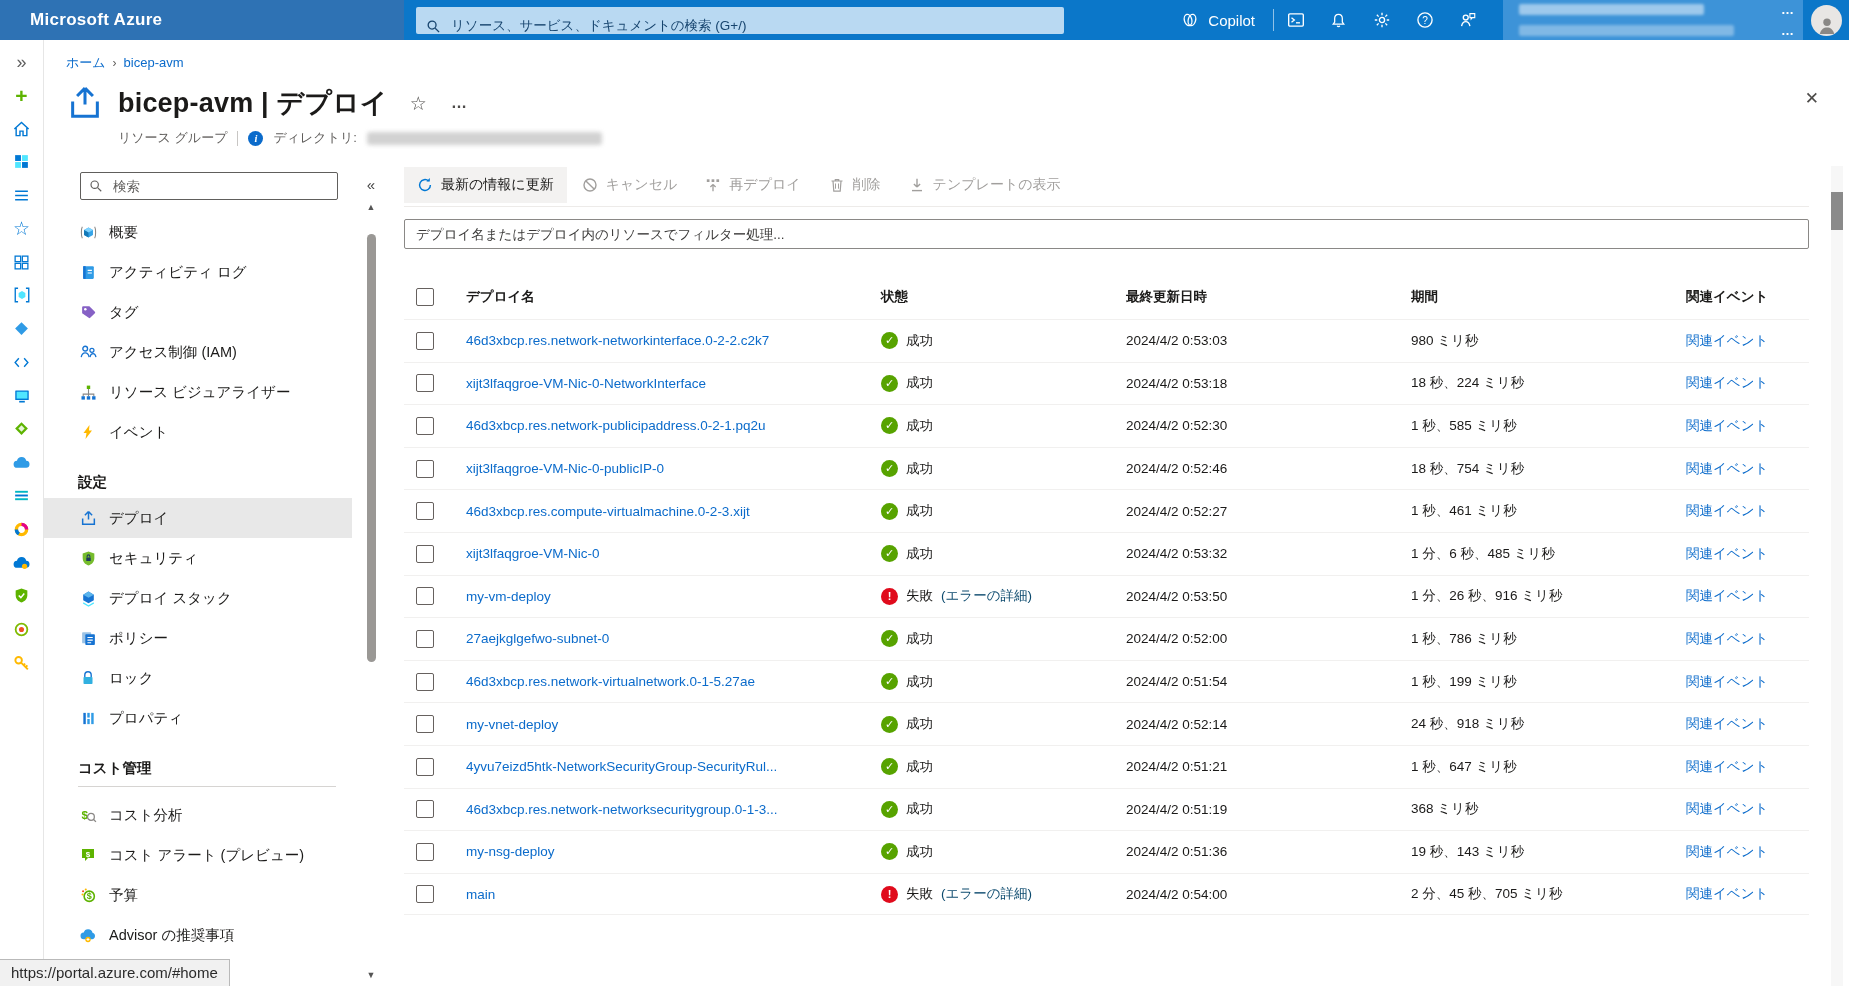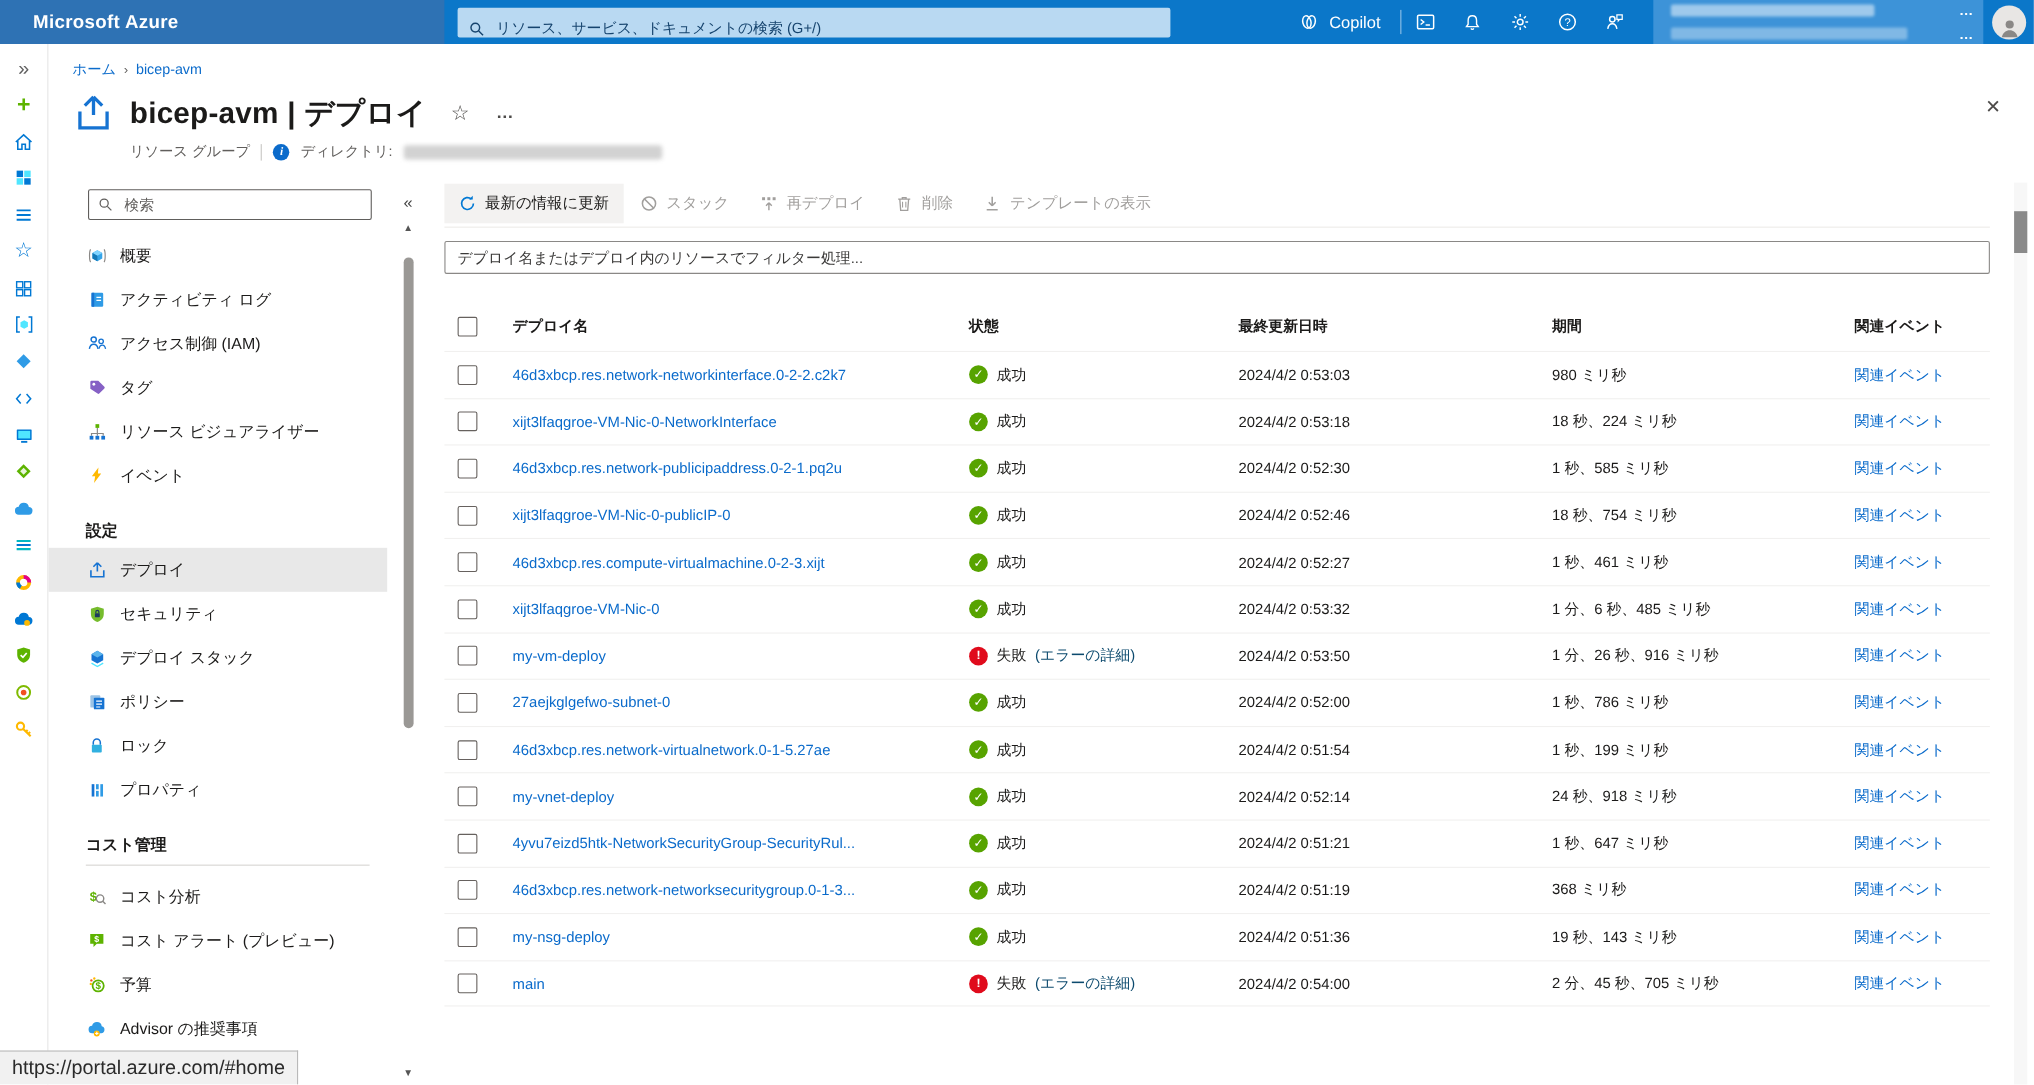--- a/index.html
+++ b/index.html
@@ -100,21 +100,21 @@
          display:flex;align-items:center;justify-content:center}
   .st-ic.success{background:#57a300}
   .st-ic.failed{background:#e00b1c}
   .errlink{color:#0c4a6e;cursor:pointer;text-decoration:none}
   .relcell a{color:#0b6bcb;cursor:pointer;text-decoration:none}
 
   .vscroll{position:absolute;right:6px;top:4px;bottom:-860px;width:12px;background:#f7f7f7}
   .vthumb{position:absolute;top:26px;left:0;width:12px;height:38px;background:#8a8a8a;cursor:grab}
 
   .statusbar{position:absolute;left:0;bottom:0;background:#f1f1f1;border:1px solid #b9b9b9;border-left:none;border-bottom:none;
-             padding:4px 11px 5px;font-size:18px;color:#2b2b2b;z-index:9;white-space:nowrap}
+             padding:4px 11px 5px;font-size:15px;color:#2b2b2b;z-index:9;white-space:nowrap}
 </style>
 </head>
 <body>
 
 <div class="topbar">
   <div class="brand">Microsoft Azure</div>
   <div class="tsearch">
     <span class="ic" id="tsearch-ic">
         <svg viewBox="0 0 16 16" width="15" height="15" xmlns="http://www.w3.org/2000/svg">
           <circle cx="6.5" cy="6.5" r="4.2" fill="none" stroke="#16446e" stroke-width="1.4"></circle>
@@ -362,41 +362,41 @@
               <svg viewBox="0 0 16 16" width="17" height="17" xmlns="http://www.w3.org/2000/svg">
                 <rect x="3" y="2" width="10" height="12" rx="1" fill="#2f9be6"></rect>
                 <rect x="3" y="2" width="2.3" height="12" fill="#1673d2"></rect>
                 <path d="M7.2 6h4M7.2 8.5h4" stroke="#fff" stroke-width="1.1"></path>
               </svg>
             </span>
             <span class="lbl">アクティビティ ログ</span>
           </div>
           <div class="m-item">
             <span class="ic">
+              <svg viewBox="0 0 16 16" width="17" height="17" xmlns="http://www.w3.org/2000/svg">
+                <path d="M2 8.8V3a1 1 0 0 1 1-1h5.8L14 7.2a1 1 0 0 1 0 1.4L9.6 13a1 1 0 0 1-1.4 0z" fill="#8661c5"></path>
+                <circle cx="5" cy="5" r="1.2" fill="#fff"></circle>
+              </svg>
+            </span>
+            <span class="lbl">タグ</span>
+          </div>
+          <div class="m-item">
+            <span class="ic">
               <svg viewBox="0 0 16 16" width="18" height="18" xmlns="http://www.w3.org/2000/svg">
                 <circle cx="5.5" cy="5" r="2.1" fill="none" stroke="#1673d2" stroke-width="1.2"></circle>
                 <path d="M2 12.5c.4-2.4 1.8-3.7 3.5-3.7s3.1 1.3 3.5 3.7" fill="none" stroke="#1673d2" stroke-width="1.2"></path>
                 <circle cx="11.5" cy="6.5" r="1.8" fill="none" stroke="#1673d2" stroke-width="1.1"></circle>
                 <path d="M9.8 12.5c.3-1.9 1.4-3 2.7-3s2.2 1.1 2.6 3" fill="none" stroke="#1673d2" stroke-width="1.1"></path>
               </svg>
             </span>
             <span class="lbl">アクセス制御 (IAM)</span>
           </div>
           <div class="m-item">
             <span class="ic">
               <svg viewBox="0 0 16 16" width="17" height="17" xmlns="http://www.w3.org/2000/svg">
-                <path d="M2 8.8V3a1 1 0 0 1 1-1h5.8L14 7.2a1 1 0 0 1 0 1.4L9.6 13a1 1 0 0 1-1.4 0z" fill="#8661c5"></path>
-                <circle cx="5" cy="5" r="1.2" fill="#fff"></circle>
-              </svg>
-            </span>
-            <span class="lbl">タグ</span>
-          </div>
-          <div class="m-item">
-            <span class="ic">
-              <svg viewBox="0 0 16 16" width="17" height="17" xmlns="http://www.w3.org/2000/svg">
                 <path d="M8 4.5V8M3 11.5V9.5h10v2M8 8v3.5" stroke="#8a8886" fill="none"></path>
                 <rect x="6.4" y="1.5" width="3.2" height="3.2" fill="#5db300"></rect>
                 <rect x="1.4" y="11.5" width="3.2" height="3.2" fill="#1673d2"></rect>
                 <rect x="6.4" y="11.5" width="3.2" height="3.2" fill="#1673d2"></rect>
                 <rect x="11.4" y="11.5" width="3.2" height="3.2" fill="#1673d2"></rect>
               </svg>
             </span>
             <span class="lbl">リソース ビジュアライザー</span>
           </div>
           <div class="m-item">
@@ -533,21 +533,21 @@
             </span>
             <span>最新の情報に更新</span>
           </button>
           <button class="tb disabled">
             <span class="ic">
               <svg viewBox="0 0 16 16" width="16" height="16" xmlns="http://www.w3.org/2000/svg">
                 <circle cx="8" cy="8" r="6" fill="none" stroke="currentColor" stroke-width="1.4"></circle>
                 <line x1="3.9" y1="3.9" x2="12.1" y2="12.1" stroke="currentColor" stroke-width="1.4"></line>
               </svg>
             </span>
-            <span>スタック</span>
+            <span>キャンセル</span>
           </button>
           <button class="tb disabled">
             <span class="ic">
               <svg viewBox="0 0 16 16" width="16" height="16" xmlns="http://www.w3.org/2000/svg">
                 <rect x="1.8" y="2.3" width="2.7" height="2.7" fill="currentColor"></rect>
                 <rect x="6.6" y="2.3" width="2.7" height="2.7" fill="currentColor"></rect>
                 <rect x="11.4" y="2.3" width="2.7" height="2.7" fill="currentColor"></rect>
                 <path d="M8 14.2V7.4M8 7.4L5.4 10M8 7.4l2.6 2.6" stroke="currentColor" stroke-width="1.3" fill="none"></path>
               </svg>
             </span>

